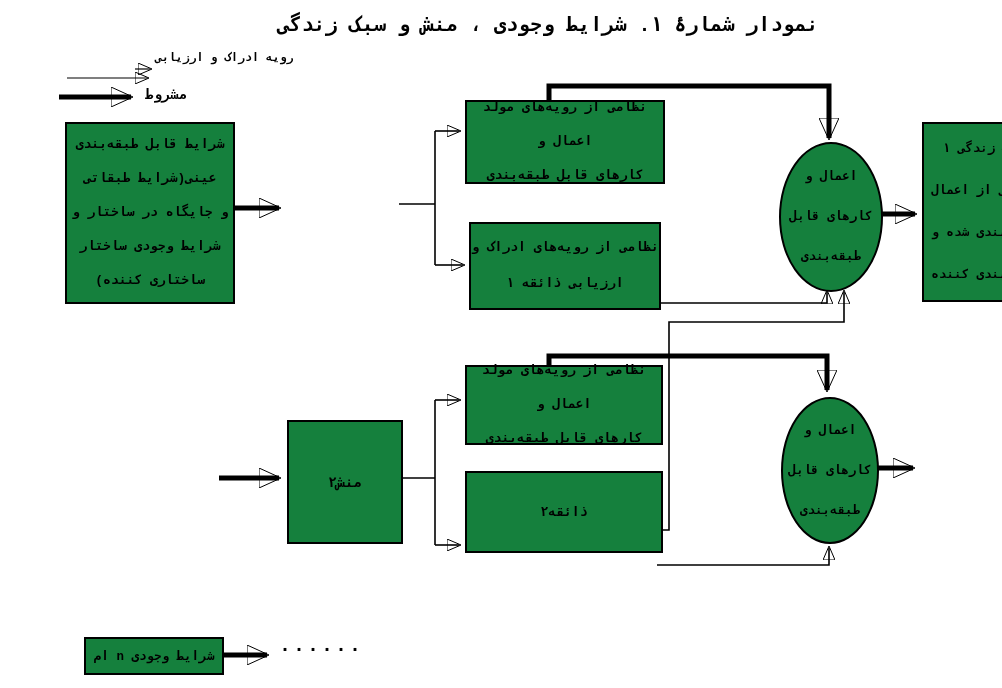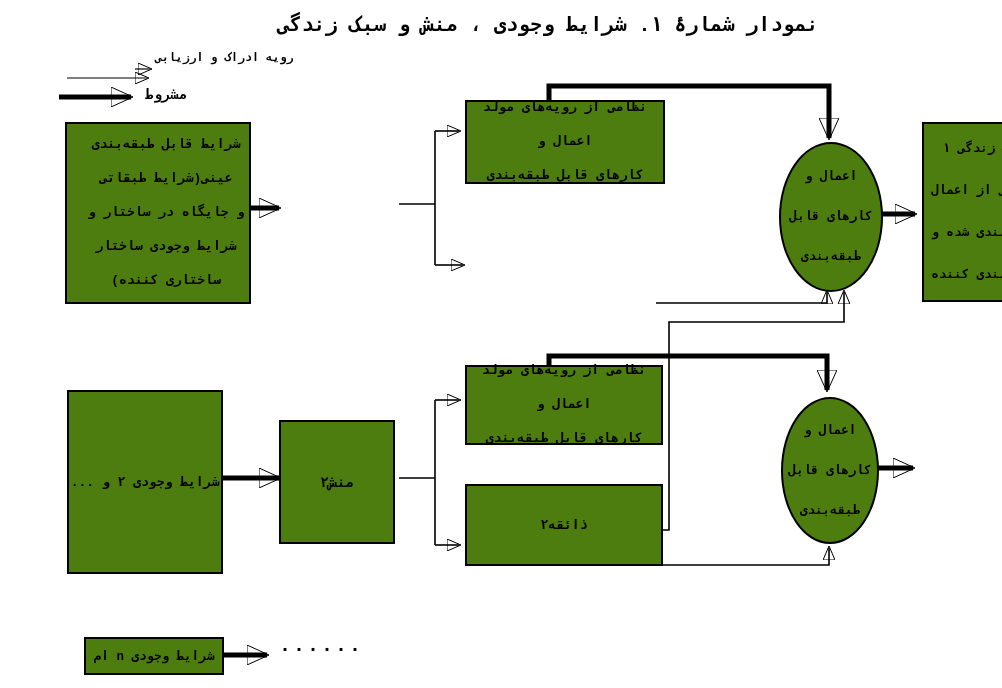--- a/index.html
+++ b/index.html
@@ -10,36 +10,36 @@
   .title{
     position:absolute;top:12px;left:0;width:100%;text-align:center;
     font-size:20px;font-weight:bold;direction:rtl;letter-spacing:0.5px;
   }
   .lbl{
     position:absolute;direction:rtl;font-weight:bold;white-space:nowrap;
   }
   .legend-thin-label{left:108px;top:50px;font-size:11.5px;}
   .legend-thick-label{left:98px;top:86px;font-size:14px;}
   .box{
-    position:absolute;border:2px solid #000;background:#4d7c0f;
+    position:absolute;border:2px solid #000;background:#15803d;
     display:flex;align-items:center;justify-content:center;
     text-align:center;direction:rtl;font-weight:bold;
   }
   .box span{white-space:pre-line;display:block;width:100%;}
   .ellipse{border-radius:50%;}
-  .conditions1{left:18px;top:122px;width:166px;height:178px;font-size:13px;line-height:34px;padding-left:16px;}
+  .conditions1{left:18px;top:122px;width:166px;height:178px;font-size:13px;line-height:34px;}
   .habitus1{left:240px;top:148px;width:112px;height:120px;font-size:13.5px;line-height:38px;}
   .schemes1{left:418px;top:100px;width:196px;height:80px;font-size:13px;line-height:34px;}
   .taste1{left:422px;top:222px;width:188px;height:84px;font-size:13px;line-height:36px;}
   .ellipse1{left:732px;top:142px;width:100px;height:146px;font-size:12.5px;line-height:40px;}
   .lifestyle1{left:875px;top:122px;width:120px;height:176px;font-size:12.5px;line-height:42px;}
   .conditions2{left:20px;top:390px;width:152px;height:180px;font-size:13px;}
-  .habitus2{left:232px;top:420px;width:112px;height:120px;font-size:14px;text-align:center;}
+  .habitus2{left:240px;top:420px;width:112px;height:120px;font-size:14px;text-align:center;}
   .schemes2{left:418px;top:365px;width:194px;height:76px;font-size:13px;line-height:34px;}
-  .taste2{left:418px;top:484px;width:194px;height:78px;font-size:13px;justify-content:flex-end;}
+  .taste2{left:418px;top:471px;width:194px;height:78px;font-size:13px;justify-content:flex-end;}
   .ellipse2{left:734px;top:397px;width:94px;height:143px;font-size:12.5px;line-height:40px;}
   .lifestyle2{left:873px;top:387px;width:112px;height:166px;font-size:14px;line-height:46px;}
   .conditionsN{left:37px;top:637px;width:136px;height:34px;font-size:12.5px;}
   .dots{
     position:absolute;left:232px;top:634px;font-size:20px;font-weight:bold;
     letter-spacing:2px;direction:ltr;
   }
   svg.wires{position:absolute;left:0;top:0;width:1002px;height:688px;}
   svg.wires path{fill:none;stroke:#000;}
   svg.wires path.thick{stroke-width:5px;}
@@ -98,35 +98,36 @@
     <span>شرایط قابل طبقه‌بندی
 عینی(شرایط طبقاتی
 و جایگاه در ساختار و
 شرایط وجودی ساختار
 ساختاری کننده)</span>
   </div>
   <div class="box schemes1">
     <span>نظامی از رویه‌های مولد اعمال و
 کارهای قابل طبقه‌بندی</span>
   </div>
+  <div class="box taste1">
+    <span>نظامی از رویه‌های ادراک و
+ارزیابی ذائقه ۱</span>
+  </div>
   <div class="box ellipse ellipse1">
     <span>اعمال و
 کارهای قابل
 طبقه‌بندی</span>
   </div>
   <div class="box lifestyle1">
     <span>سبک زندگی ۱
 نظامی از اعمال
 طبقه‌بندی شده و
 طبقه‌بندی کننده</span>
   </div>
 
-  <div class="box conditions2">
-    <span>شرایط وجودی ۲ و ...</span>
-  </div>
   <div class="box habitus2">
     <span>منش۲</span>
   </div>
   <div class="box schemes2">
     <span>نظامی از رویه‌های مولد اعمال و
 کارهای قابل طبقه‌بندی</span>
   </div>
   <div class="box taste2">
     <span>ذائقه۲</span>
   </div>

